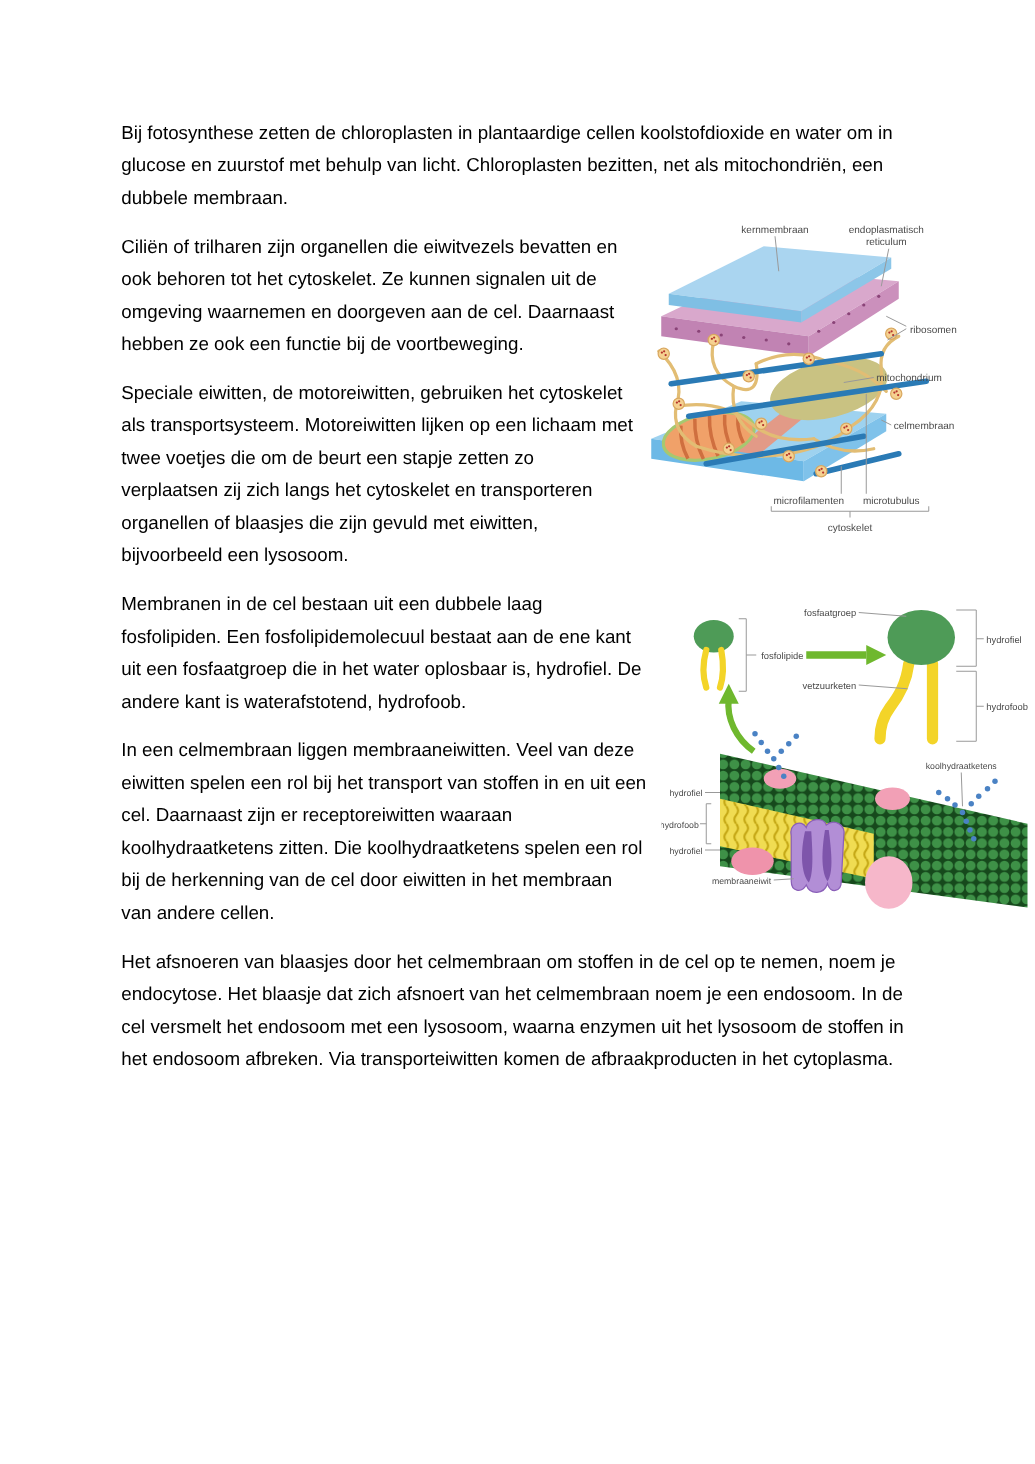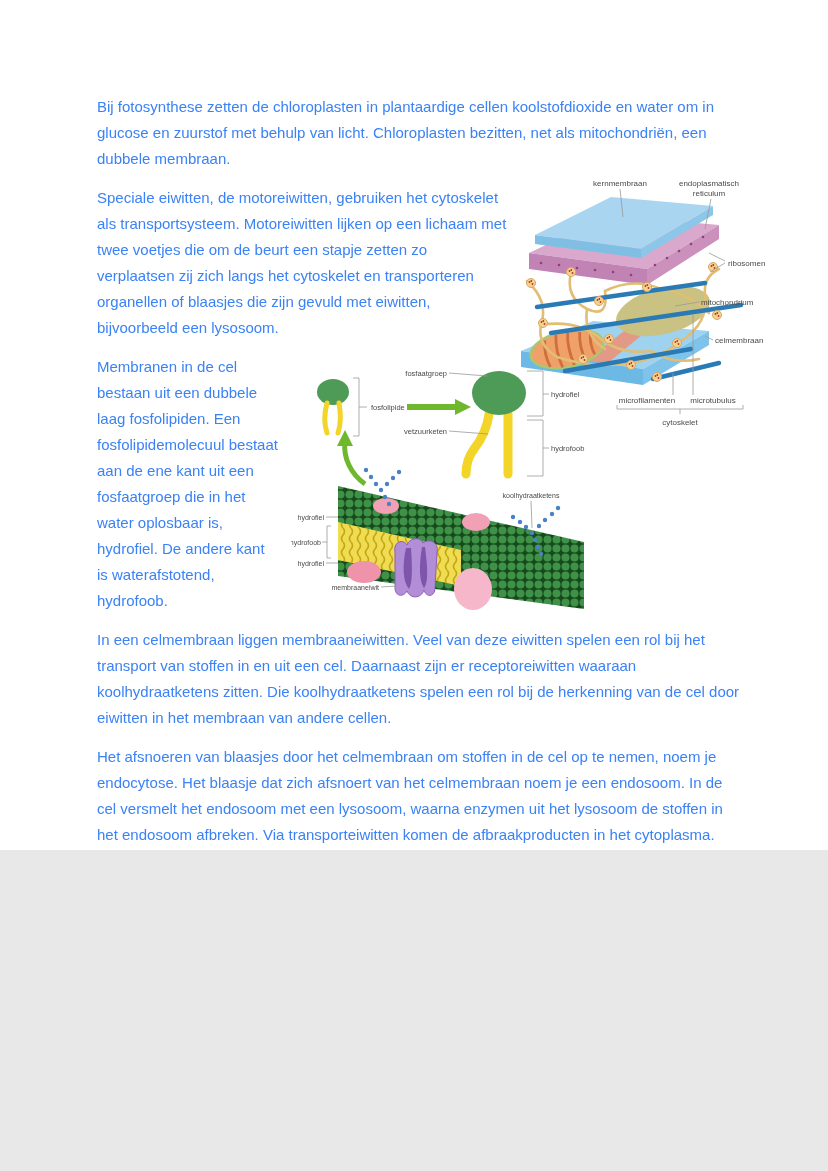--- a/index.html
+++ b/index.html
@@ -1,23 +1,23 @@
 <!DOCTYPE html>
 <html><head>
 <meta charset="utf-8">
 <style>
   html,body{margin:0;padding:0;background:#e8e8e8;}
   .page{
     position:relative;
-    width:828px;height:850px;
+    width:828px;height:1171px;
     margin:0 auto;
     background:#ffffff;
     overflow:hidden;
     font-family:"Liberation Sans", sans-serif;
-    color:#3b82f6;
+    color:#000000;
   }
   .content{
     padding:94px 83px 0 97px;
     font-size:15px;
     line-height:26px;
   }
   .content p{margin:0 0 13px 0;}
   .clear{clear:both;}
   figure{margin:0;padding:0;}
   .fig1{
@@ -154,20 +154,21 @@
             <text x="215" y="93">ribosomen</text>
             <text x="188" y="132">mitochondrium</text>
             <text x="202" y="170">celmembraan</text>
             <text x="134" y="230" text-anchor="middle">microfilamenten</text>
             <text x="200" y="230" text-anchor="middle">microtubulus</text>
             <text x="167" y="252" text-anchor="middle">cytoskelet</text>
           </g>
         </svg>
       </figure>
 
+      <p>Ciliën of trilharen zijn organellen die eiwitvezels bevatten en ook behoren tot het cytoskelet. Ze kunnen signalen uit de omgeving waarnemen en doorgeven aan de cel. Daarnaast hebben ze ook een functie bij de voortbeweging.</p>
     </div>
 
     <p>Speciale eiwitten, de motoreiwitten, gebruiken het cytoskelet als transportsysteem. Motoreiwitten lijken op een lichaam met twee voetjes die om de beurt een stapje zetten zo verplaatsen zij zich langs het cytoskelet en transporteren organellen of blaasjes die zijn gevuld met eiwitten, bijvoorbeeld een lysosoom.</p>
 
     <div>
       <figure class="fig2">
         <svg viewBox="0 0 300 266">
           <defs>
             <pattern id="gdots" width="9" height="9" patternUnits="userSpaceOnUse">
               <rect width="9" height="9" fill="#16491c"></rect>

